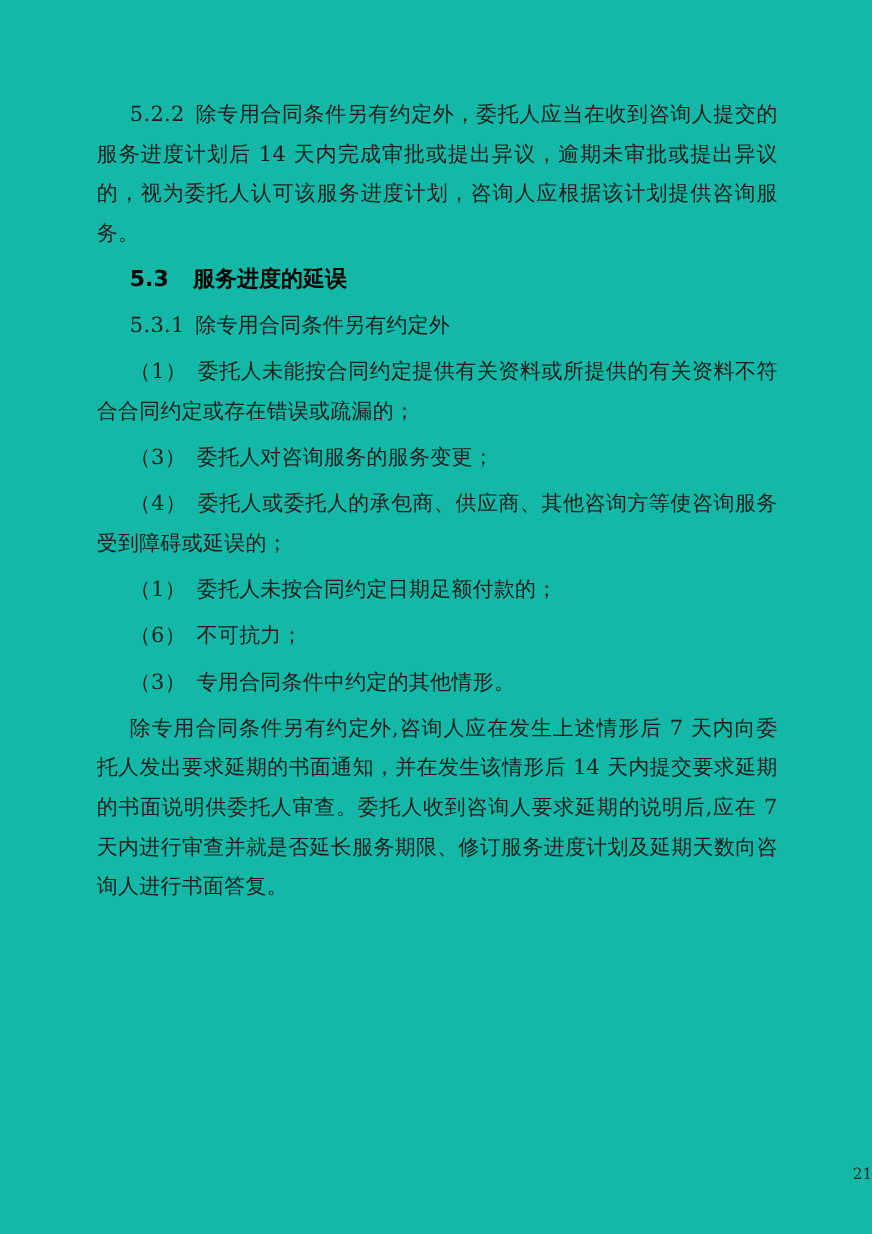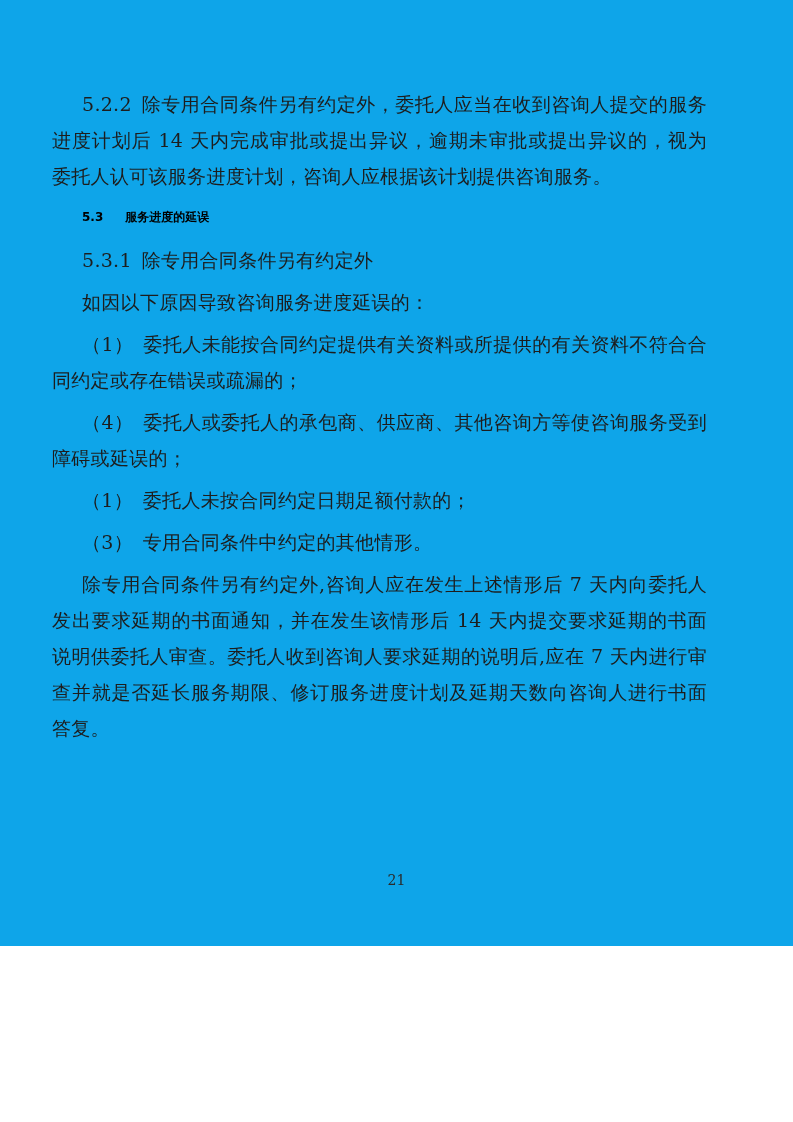--- a/index.html
+++ b/index.html
@@ -3,86 +3,87 @@
 <meta charset="utf-8">
 <style>
   html, body {
     margin: 0;
     padding: 0;
     background: #ffffff;
   }
   .page {
     position: relative;
     width: 793px;
-    height: 946px;
+    height: 1122px;
     margin: 0 auto;
-    background: #0ea5e9;
+    background: #14b8a6;
     box-sizing: border-box;
-    padding: 86px 86px 0 52px;
+    padding: 86px 86px 0 88px;
     font-family: "DejaVu Serif", "Liberation Serif", serif;
     color: #1d1d1d;
     overflow: hidden;
   }
   .p {
     font-size: 19px;
     line-height: 36px;
     text-align: justify;
     text-indent: 30px;
     margin: 0 0 6px 0;
     letter-spacing: 0.3px;
   }
   .h2 {
     font-family: "DejaVu Sans", "Liberation Sans", sans-serif;
     font-weight: bold;
-    font-size: 12px;
+    font-size: 20px;
     line-height: 30px;
     color: #000000;
     margin: 8px 0 10px 0;
     padding-left: 30px;
   }
   .h2 .h2-num {
     display: inline-block;
     margin-right: 22px;
   }
   .pagenum {
     position: absolute;
-    bottom: 58px;
+    bottom: 46px;
     left: 0;
     width: 100%;
-    text-align: center;
+    text-align: right;
     font-size: 14px;
     color: #2a2a2a;
     font-family: "DejaVu Serif", "Liberation Serif", serif;
   }
 </style>
 </head>
 <body>
 
 <div class="page">
 
   <p class="p">5.2.2 除专用合同条件另有约定外，委托人应当在收到咨询人提交的服务进度计划后 14 天内完成审批或提出异议，逾期未审批或提出异议的，视为委托人认可该服务进度计划，咨询人应根据该计划提供咨询服务。</p>
 
 
 
   <h2 class="h2">
     <span class="h2-num">5.3</span><span>服务进度的延误</span>
   </h2>
 
   <p class="p">5.3.1 除专用合同条件另有约定外</p>
 
-  <p class="p">如因以下原因导致咨询服务进度延误的：</p>
 
   <p class="p">（1） 委托人未能按合同约定提供有关资料或所提供的有关资料不符合合同约定或存在错误或疏漏的；</p>
 
 
+  <p class="p">（3） 委托人对咨询服务的服务变更；</p>
 
   <p class="p">（4） 委托人或委托人的承包商、供应商、其他咨询方等使咨询服务受到障碍或延误的；</p>
 
   <p class="p">（1） 委托人未按合同约定日期足额付款的；</p>
 
+  <p class="p">（6） 不可抗力；</p>
 
   <p class="p">（3） 专用合同条件中约定的其他情形。</p>
 
   <p class="p">除专用合同条件另有约定外,咨询人应在发生上述情形后 7 天内向委托人发出要求延期的书面通知，并在发生该情形后 14 天内提交要求延期的书面说明供委托人审查。委托人收到咨询人要求延期的说明后,应在 7 天内进行审查并就是否延长服务期限、修订服务进度计划及延期天数向咨询人进行书面答复。</p>
 
   <div class="pagenum">21</div>
 
 </div>
 
 </body></html>

